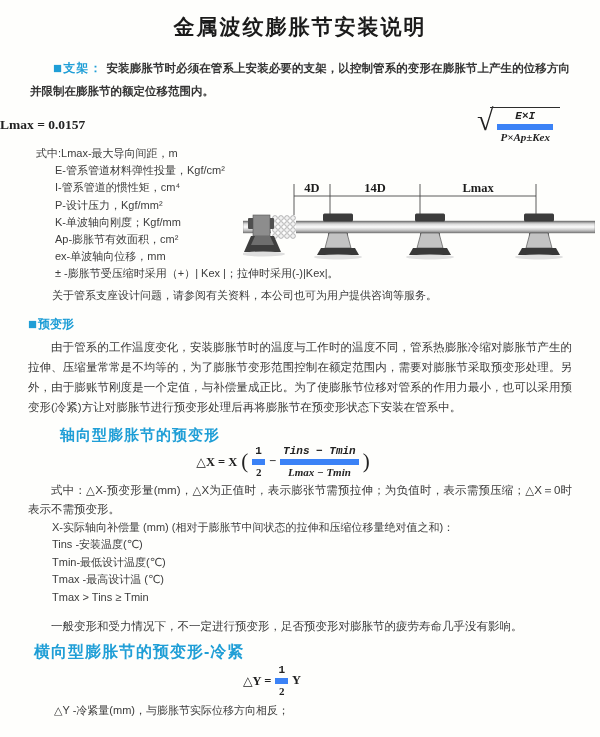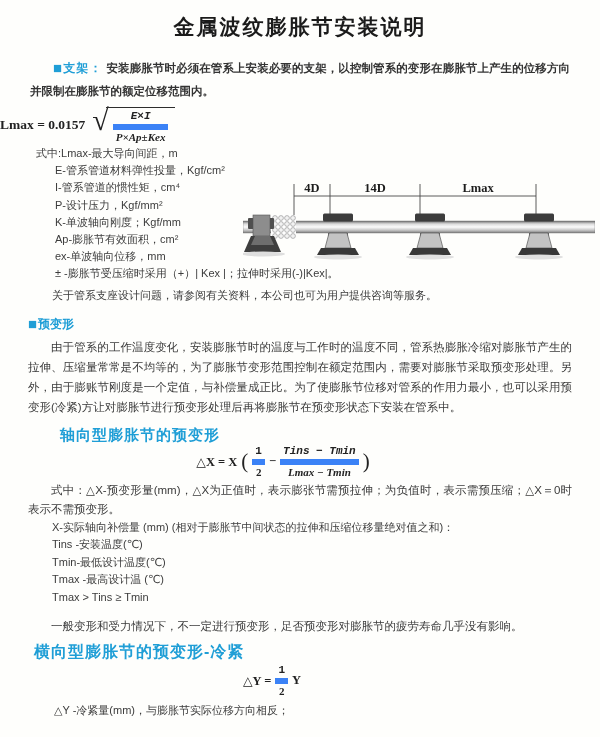--- a/index.html
+++ b/index.html
@@ -13,21 +13,21 @@
   }
   
   .sec1-para{margin:16px 30px 0 30px;font-size:11.5px;line-height:23px;text-align:justify;}
   .sec1-para .lead-indent{display:inline-block;width:23px;}
   .sec-marker{color:#1f9ed6;font-size:15px;vertical-align:-1px;margin-right:1px;}
   .sec-head{color:#1f9ed6;font-size:12px;font-weight:bold;letter-spacing:1px;margin-right:4px;}
   .intro{font-weight:bold;color:#333;}
   .example{margin:0 30px;text-indent:2em;font-size:11.5px;line-height:22px;}
   
   .formula1{
-    margin-top:4px;height:36px;display:flex;align-items:center;justify-content:flex-start;
+    margin-top:4px;height:36px;display:flex;align-items:center;justify-content:space-between;
     gap:7px;padding-right:40px;font-family:"Liberation Serif","DejaVu Serif",serif;
     font-weight:bold;font-size:13.5px;color:#222;
   }
   .f-sqrt{display:inline-flex;align-items:flex-start;}
   .f-sqrt .sign{font-size:30px;line-height:27px;font-weight:normal;margin-right:-3px;}
   .f-sqrt .content{border-top:1.6px solid #2d2d2d;padding:2px 7px 0;margin-top:1px;}
   .frac{display:inline-block;vertical-align:middle;text-align:center;font-size:11px;line-height:1.18;}
   .frac .fn{display:block;border-bottom:6px solid #3b82f6;padding:0 3px 1px;font-family:Liberation Mono, monospace;}
   .frac .fd{display:block;padding:1px 3px 0;}
   .formula1 .frac{font-style:italic;}

